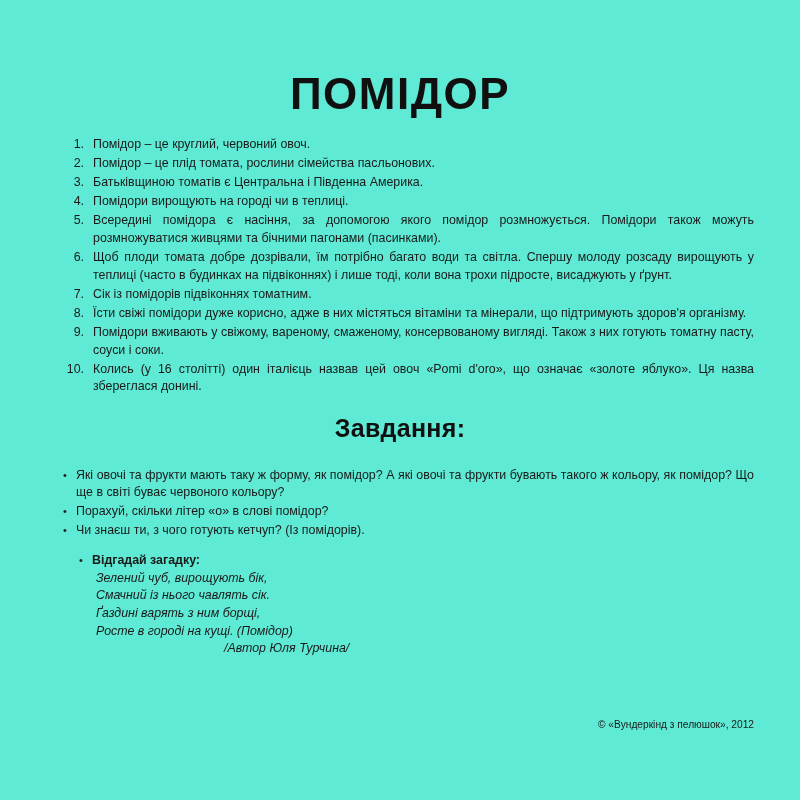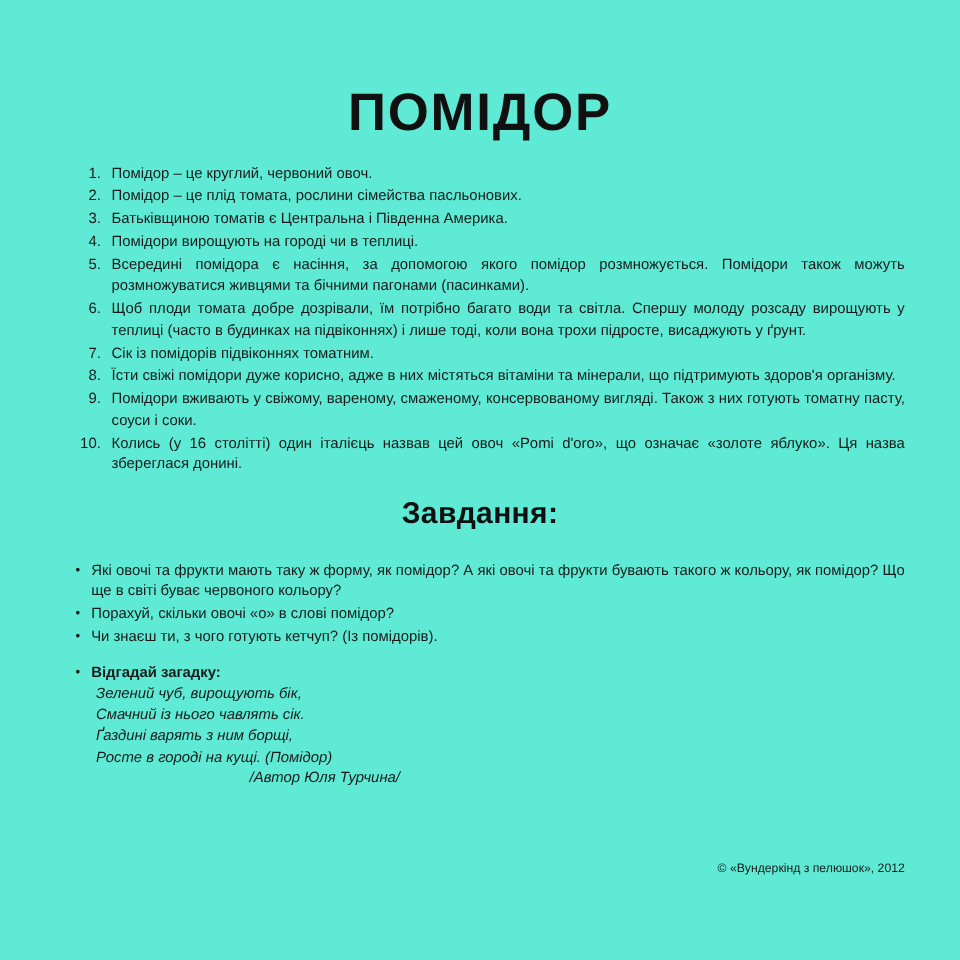--- a/index.html
+++ b/index.html
@@ -101,21 +101,21 @@
     position: absolute;
     left: 1px;
     top: 0;
     font-size: 11px;
     line-height: 17.6px;
     color: #1a1a1a;
   }
 
   
   .riddle-block {
-    padding-left: 62px;
+    padding-left: 78px;
     padding-right: 46px;
     margin-top: 13px;
   }
   .riddle-label {
     position: relative;
     font-size: 12.4px;
     line-height: 17.6px;
     font-weight: bold;
     padding-left: 14px;
     color: #1a1a1a;
@@ -208,21 +208,21 @@
     <li class="fact">
       <span class="num">10.</span>
       <span class="fact-text">Колись (у 16 столітті) один італієць назвав цей овоч «Pomi d'oro», що означає «золоте яблуко». Ця назва збереглася донині.</span>
     </li>
   </ol>
 
   <h2 class="tasks-heading">Завдання:</h2>
 
   <ul class="tasks">
     <li class="task">Які овочі та фрукти мають таку ж форму, як помідор? А які овочі та фрукти бувають такого ж кольору, як помідор? Що ще в світі буває червоного кольору?</li>
-    <li class="task">Порахуй, скільки овочі «о» в слові помідор?</li>
+    <li class="task">Порахуй, скільки літер «о» в слові помідор?</li>
     <li class="task">Чи знаєш ти, з чого готують кетчуп? (Із помідорів).</li>
   </ul>
 
   <div class="riddle-block">
     <div class="riddle-label">Відгадай загадку:</div>
     <div class="riddle-lines">
       <div class="riddle-line">Зелений чуб, вирощують бік,</div>
       <div class="riddle-line">Смачний із нього чавлять сік.</div>
       <div class="riddle-line">Ґаздині варять з ним борщі,</div>
       <div class="riddle-line">Росте в городі на кущі. (Помідор)</div>

